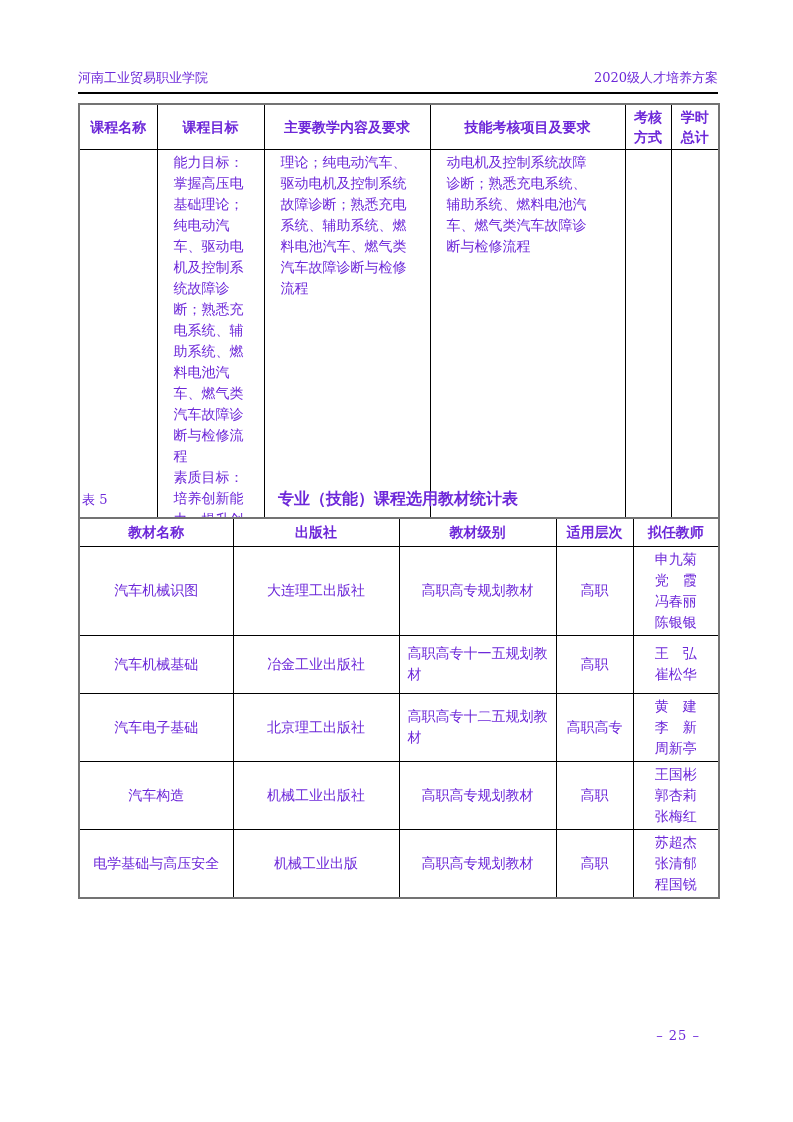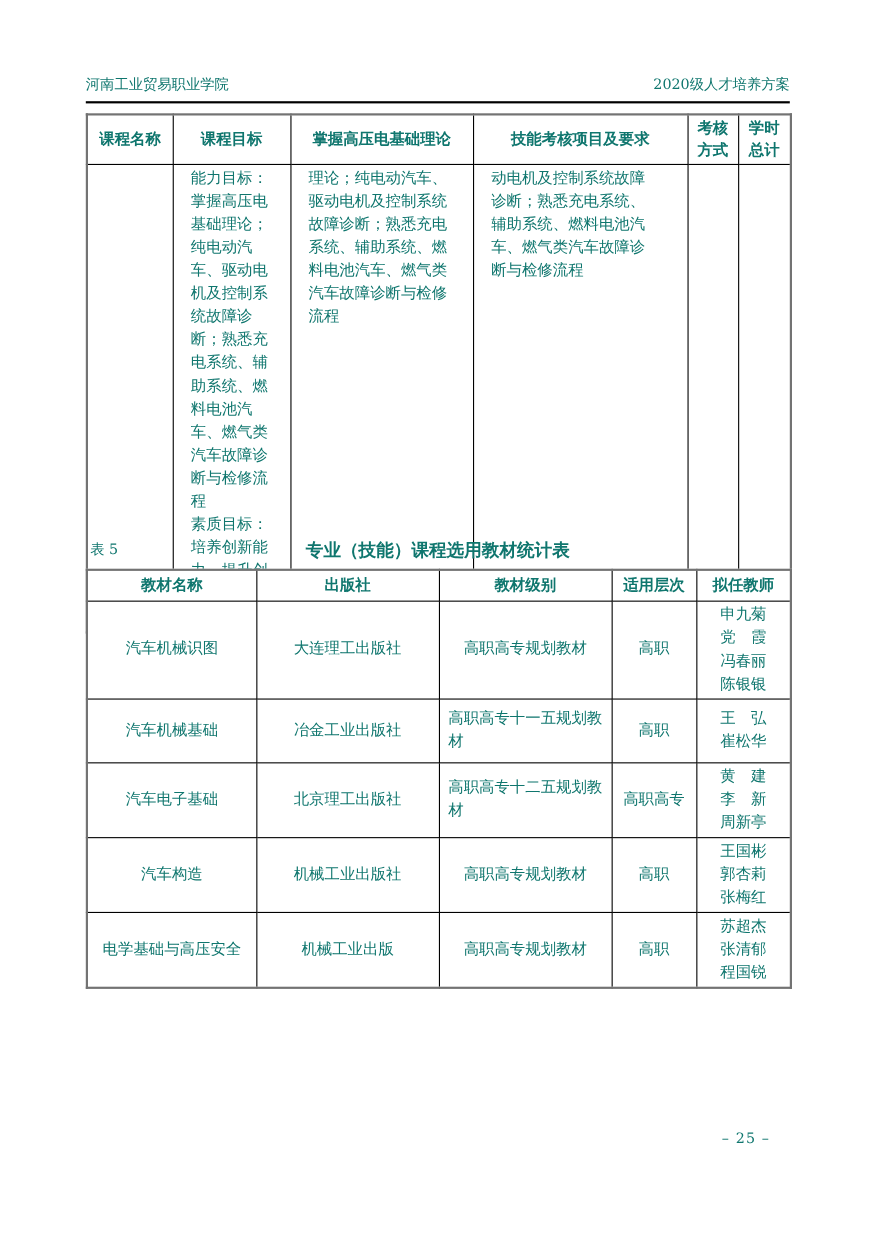--- a/index.html
+++ b/index.html
@@ -2,21 +2,21 @@
 <html><head>
 <meta charset="utf-8">
 <style>
   html,body{margin:0;padding:0;background:#e8e8e8;}
   .page{
     position:relative;
     width:793px;height:1122px;
     margin:0 auto;
     background:#ffffff;
     font-family:"DejaVu Serif","Liberation Serif",serif;
-    color:#0f766e;
+    color:#6d28d9;
     overflow:hidden;
   }
   
   .page-header{
     position:absolute;top:69px;left:78px;right:75px;
     display:flex;justify-content:space-between;align-items:flex-end;
     font-size:13px;line-height:18px;
   }
   .header-rule{
     position:absolute;top:92px;left:78px;right:75px;
@@ -34,21 +34,21 @@
   .t1 td{
     font-size:14px;line-height:21px;vertical-align:top;
     text-align:left;padding:2px 16px;
   }
   .t1 td.skill{padding-right:32px;}
   
   .t5-caption{position:absolute;top:488px;left:78px;width:640px;height:24px;}
   .t5-label{position:absolute;left:4px;top:3px;font-size:13px;}
   .t5-title{
     position:absolute;left:0;right:0;top:0;
-    text-align:center;font-size:16px;font-weight:bold;line-height:24px;
+    text-align:center;font-size:16px;font-weight:bold;line-height:24px;font-family:Liberation Mono, monospace;
   }
   
   .t5{position:absolute;top:517px;left:78px;width:640px;}
   .t5 thead tr{height:28px;}
   .t5 td{
     font-size:14px;line-height:21px;vertical-align:middle;
     text-align:center;padding:2px 4px;
   }
   .t5 td.al{text-align:left;padding:2px 8px;}
   .t5 tr.r0{height:73px;}
@@ -81,21 +81,21 @@
         <col style="width:107px">
         <col style="width:166px">
       <col style="width:195px">
         <col style="width:46px">
         <col style="width:48px">
     </colgroup>
     <thead>
       <tr>
         <th>课程名称</th>
         <th>课程目标</th>
-        <th>掌握高压电基础理论</th>
+        <th>主要教学内容及要求</th>
         <th>技能考核项目及要求</th>
         <th>考核
 方式</th>
         <th>学时
 总计</th>
       </tr>
     </thead>
     <tbody>
       <tr>
         <td></td>

